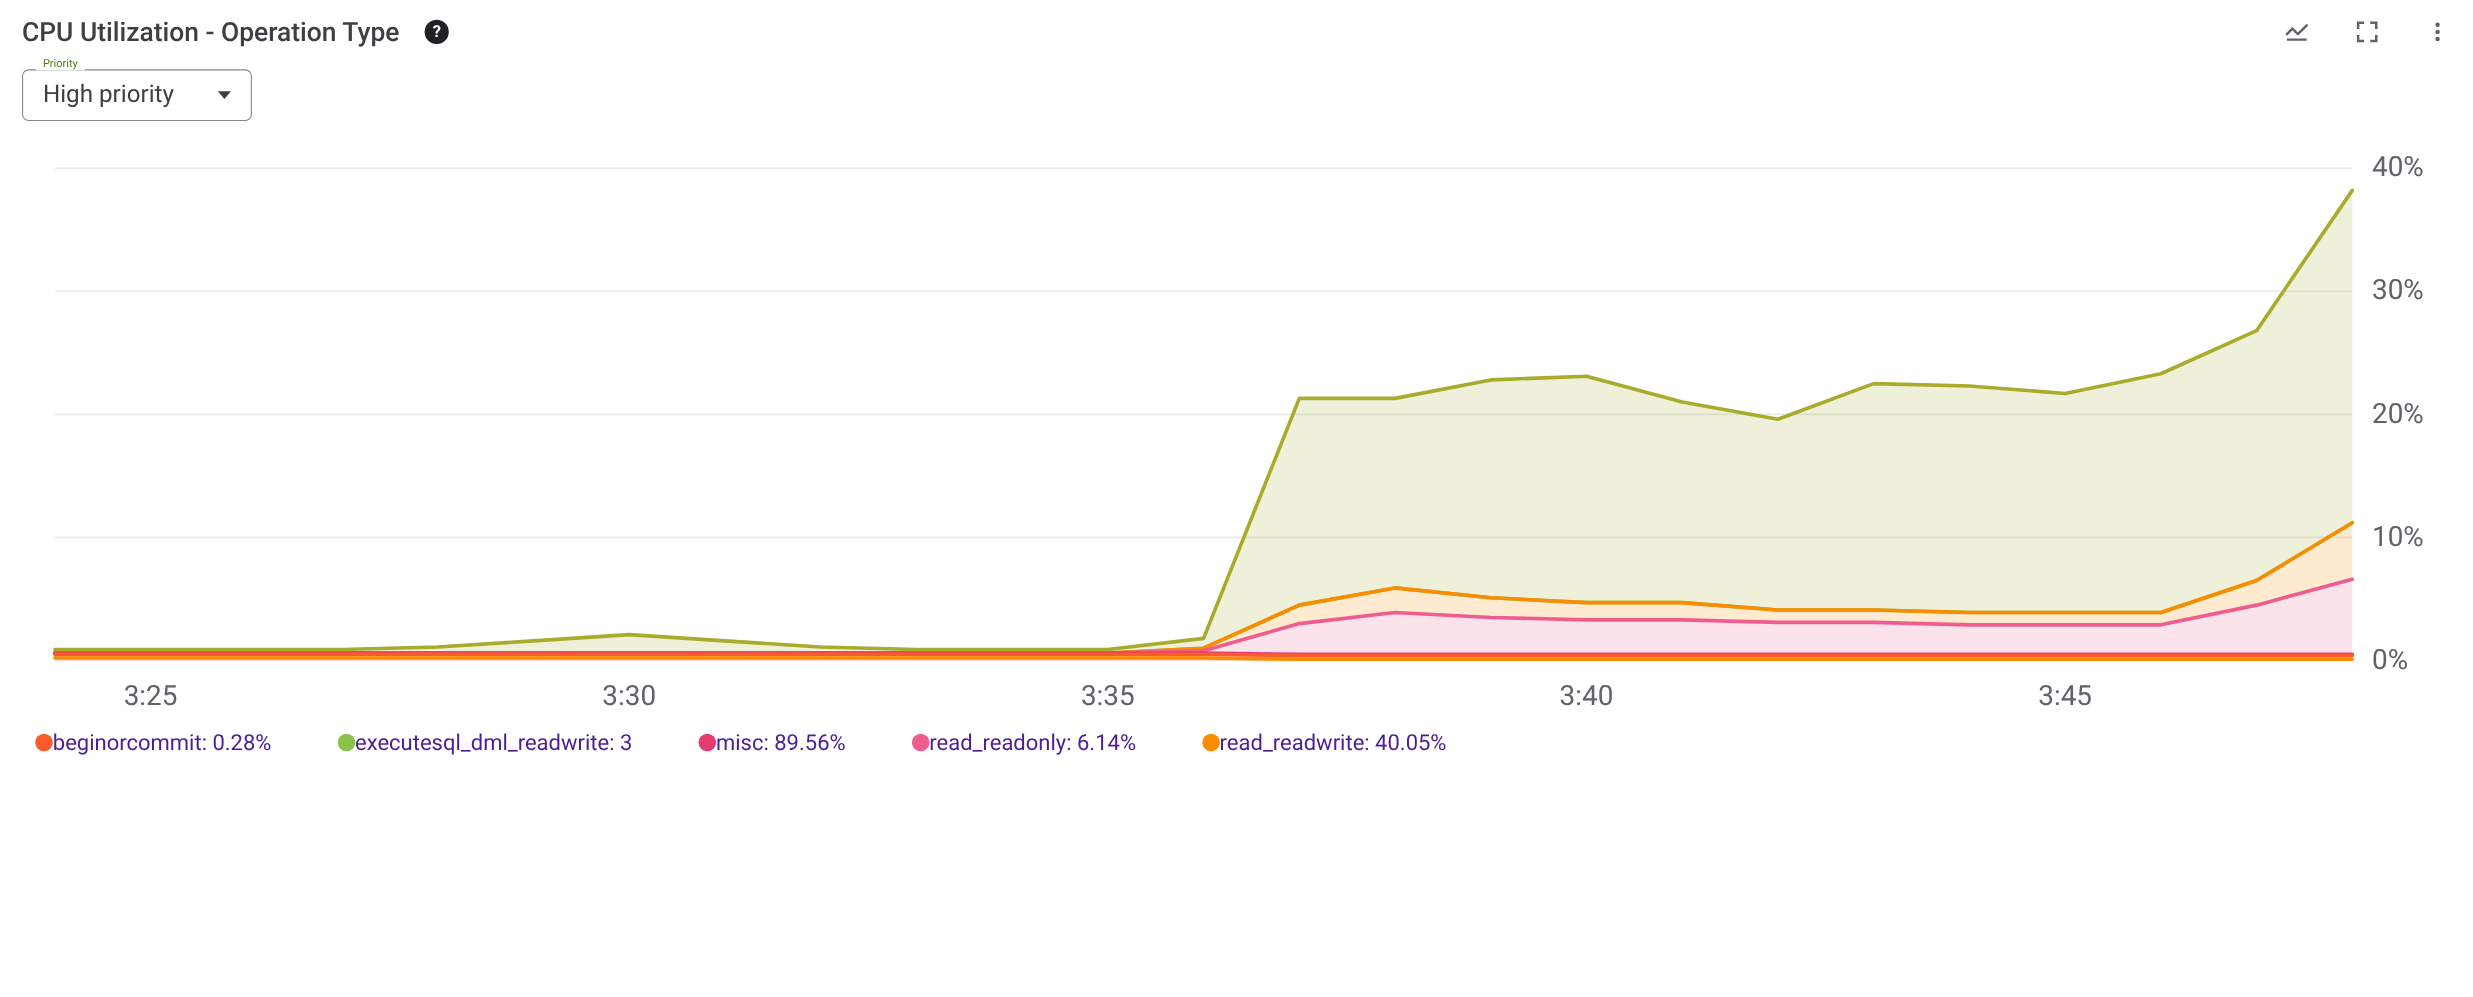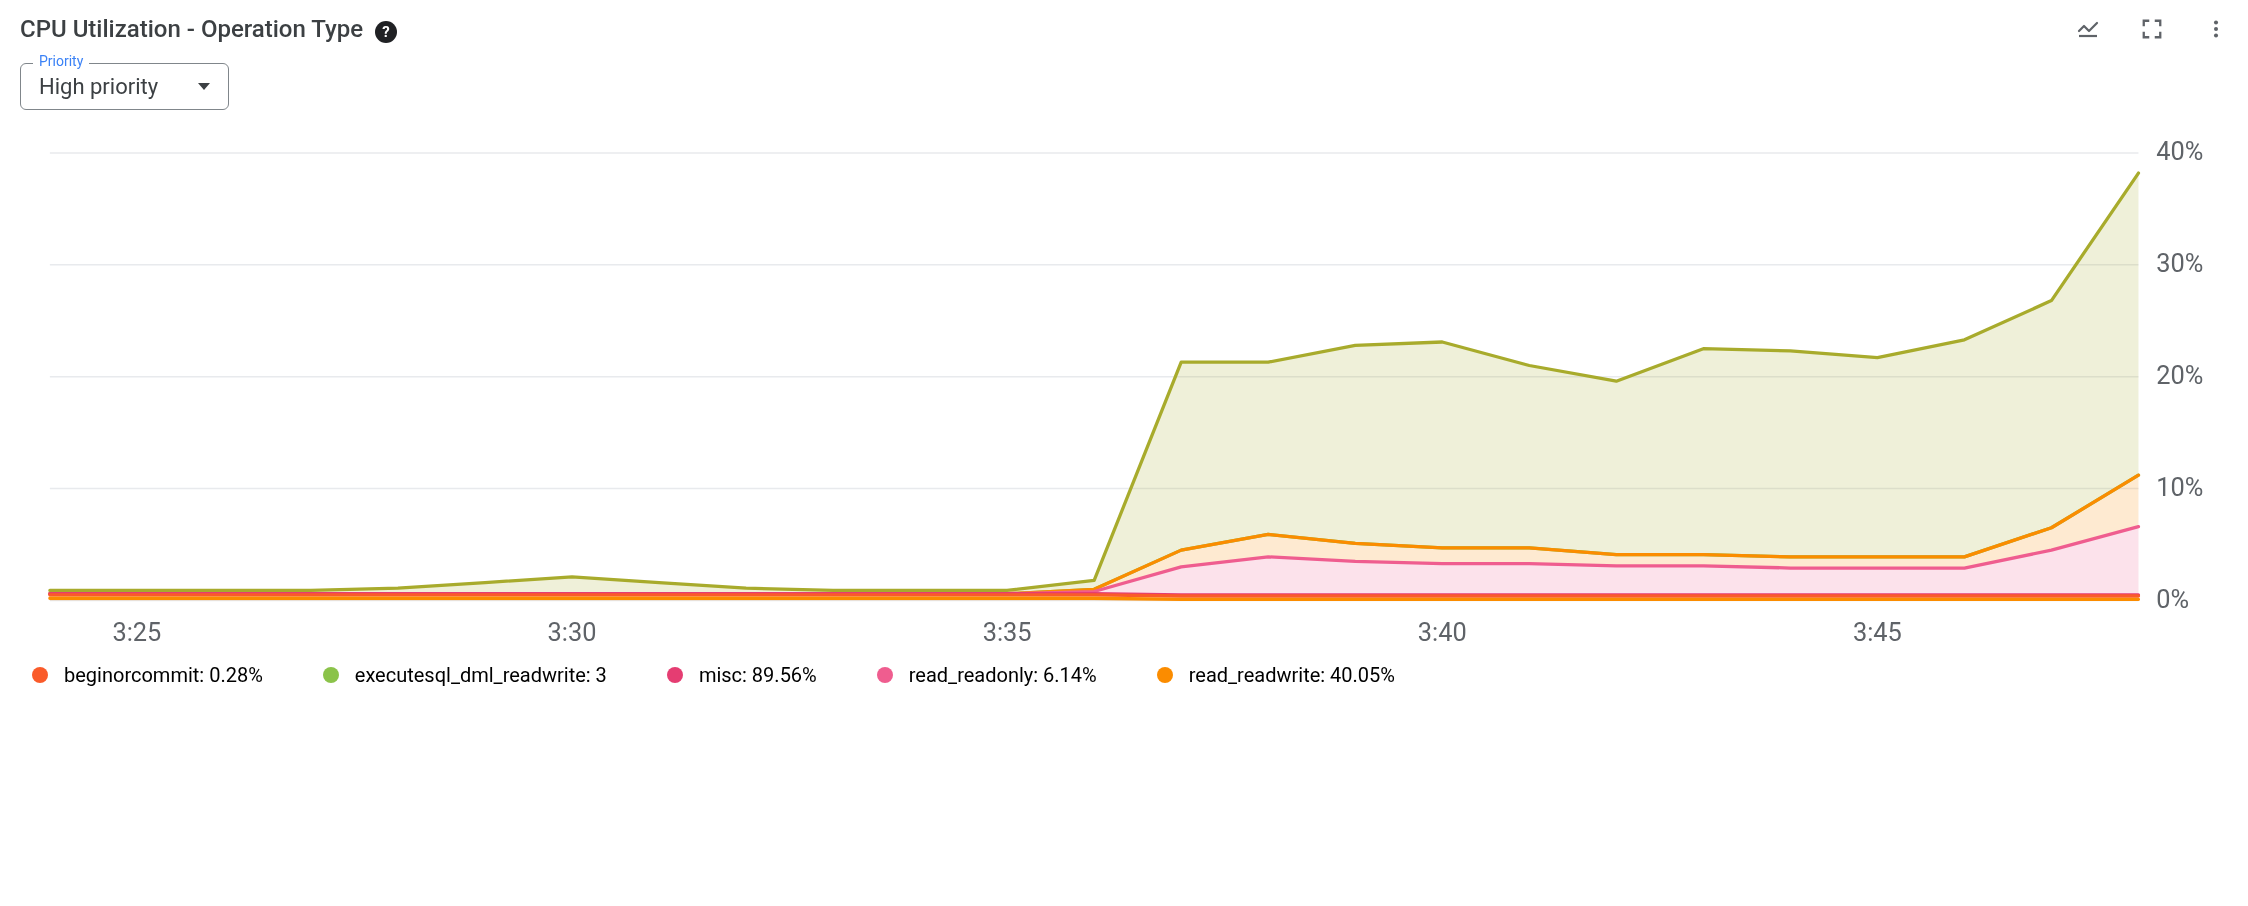--- a/index.html
+++ b/index.html
@@ -10,22 +10,22 @@
     color: #202124;
     background: #fff;
   }
   .header {
     display: flex;
     justify-content: space-between;
     align-items: center;
   }
   .title-group {
     display: flex;
-    align-items: flex-end;
-    gap: 12px;
+    align-items: center;
+    gap: 23px;
   }
   .title {
     font-size: 24px;
     font-weight: 500;
     color: #3c4043;
   }
   .help-icon {
     width: 22px; height: 22px;
     border-radius: 50%;
     background: #202124;
@@ -50,22 +50,22 @@
     position: relative;
     display: inline-block;
     margin-top: 20px;
   }
   .dropdown-label {
     position: absolute;
     top: -10px;
     left: 13px;
     background: #fff;
     padding: 0 6px;
-    font-size: 14px;
-    color: #3b82f6;
+    font-size: 10px;
+    color: #4d7c0f;
   }
   .dropdown {
     border: 1px solid #80868b;
     border-radius: 6px;
     padding: 10px 18px;
     display: flex;
     align-items: center;
     gap: 40px;
     cursor: pointer;
     font-size: 22px;
@@ -86,23 +86,23 @@
     display: flex;
     flex-wrap: wrap;
     column-gap: 60px;
     row-gap: 12px;
     margin-top: 10px;
     padding-left: 12px;
   }
   .legend-item {
     display: flex;
     align-items: center;
-    gap: 16px;
+    gap: 0;
     font-size: 20px;
-    color: #000000;
+    color: #4c1d95;
   }
   .legend-dot {
     width: 16px; height: 16px;
     border-radius: 50%;
   }
   .grid-line { stroke: #e8eaed; stroke-width:1; }
   .axis-text { font-size: 17px; fill: #5f6368; font-family: inherit; }
 </style>
 </head>
 <body>

